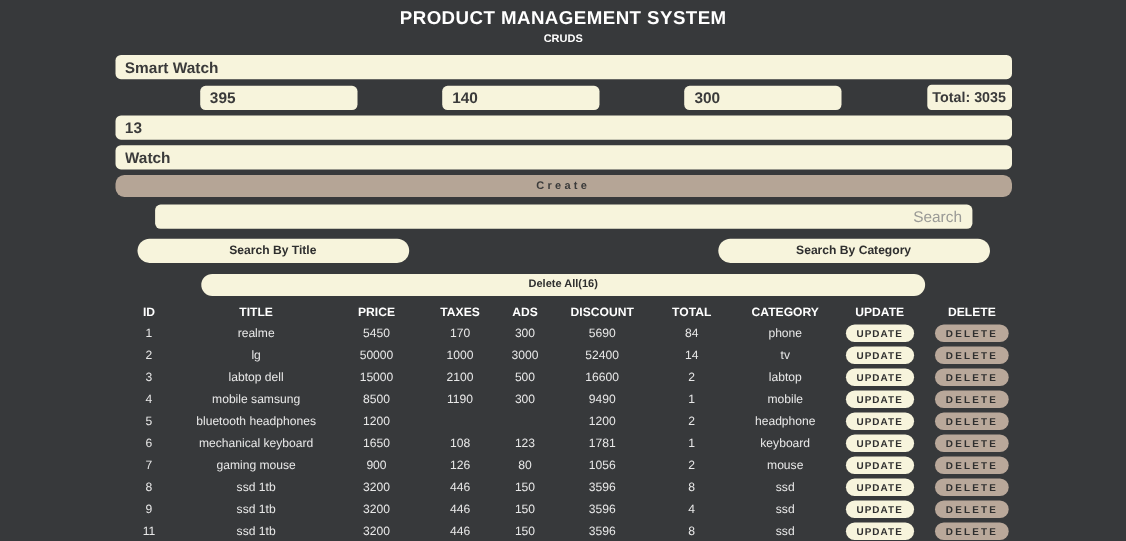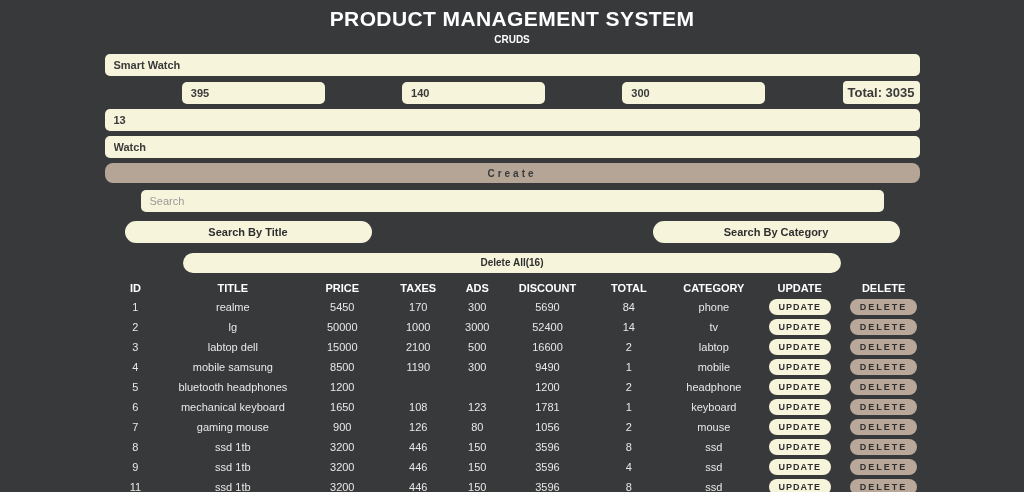--- a/index.html
+++ b/index.html
@@ -7,49 +7,49 @@
     --ink:#3a3a3a; --rowtext:#e8e8e8;
   }
   *{box-sizing:border-box;}
   html,body{margin:0;padding:0;}
   body{
     width:1024px;height:492px;overflow:hidden;
     background:var(--bg);
     font-family:"Liberation Sans",sans-serif;
   }
   .page-title{
-    color:#fff;text-align:center;font-size:21px;font-weight:bold;
+    color:#fff;text-align:center;font-size:17px;font-weight:bold;
     margin:7px 0 0;letter-spacing:.4px;
   }
   .page-subtitle{
     color:#fff;text-align:center;font-size:10px;font-weight:bold;margin:3px 13px 0;
   }
   .container{width:815px;margin:9px auto 0;}
   .inp{
     background:var(--cream);border:none;border-radius:5px;height:22px;
-    font-size:11px;font-weight:bold;color:var(--ink);padding:0 9px;outline:none;
+    font-size:14px;font-weight:bold;color:var(--ink);padding:0 9px;outline:none;
     font-family:"Liberation Sans",sans-serif;
   }
   .inp::placeholder{color:#9a9a96;font-weight:normal;}
   .full{width:100%;display:block;margin-bottom:5px;}
   .num-row{display:flex;align-items:center;margin-bottom:5px;}
   .num-row .inp{width:143px;flex:0 0 143px;}
   .num-row .gap{flex:1 1 auto;}
   .total-badge{
     background:var(--cream);color:var(--ink);font-size:13px;font-weight:bold;
     border-radius:4px;padding:4px 5px;white-space:nowrap;
   }
   .create-btn{
     display:block;width:100%;height:20px;margin-top:2px;
     background:var(--tan);border:none;border-radius:8px;
     color:#3b3b3b;font-size:10px;font-weight:bold;letter-spacing:3px;
     font-family:"Liberation Sans",sans-serif;cursor:pointer;
   }
   .search-wrap{width:743px;margin:7px auto 0;}
-  .search-wrap .inp{width:100%;}
+  .search-wrap .inp{width:100%;text-align:right;}
   .search-btns{
     width:815px;margin:9px auto 0;padding:0 20px;
     display:flex;justify-content:space-between;
   }
   .pill-btn{
     background:var(--cream);border:none;border-radius:11px;height:22px;
     color:#2f2f2f;font-size:11px;font-weight:bold;cursor:pointer;
     font-family:"Liberation Sans",sans-serif;
   }
   .search-btns .pill-btn{width:247px;}

